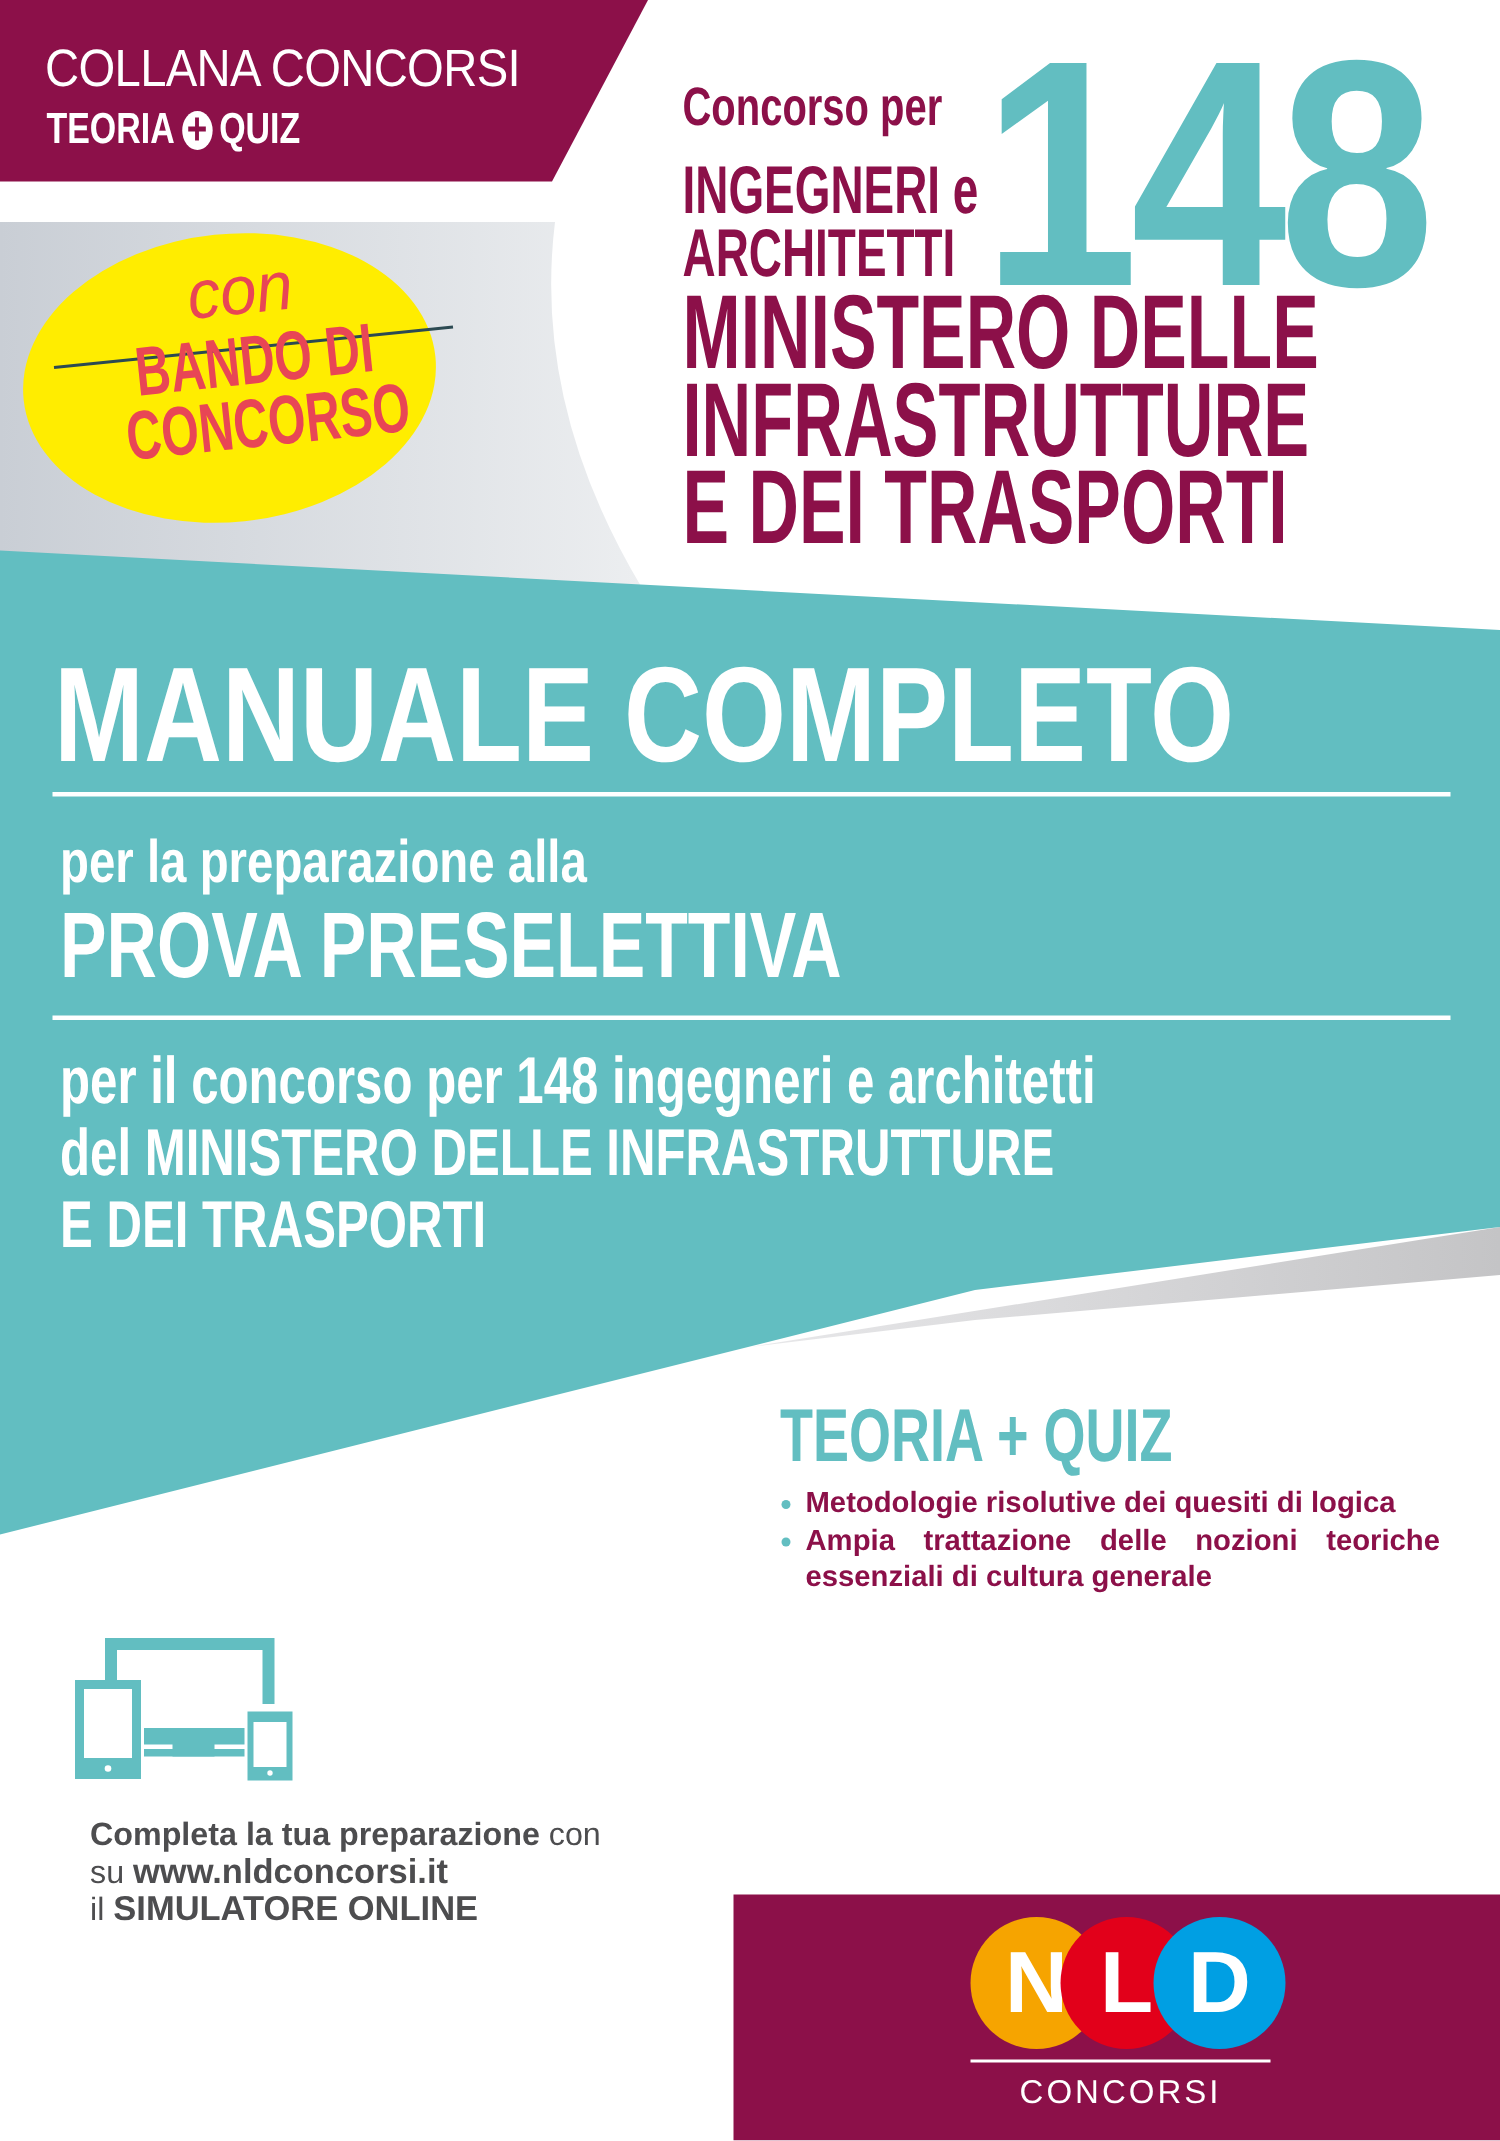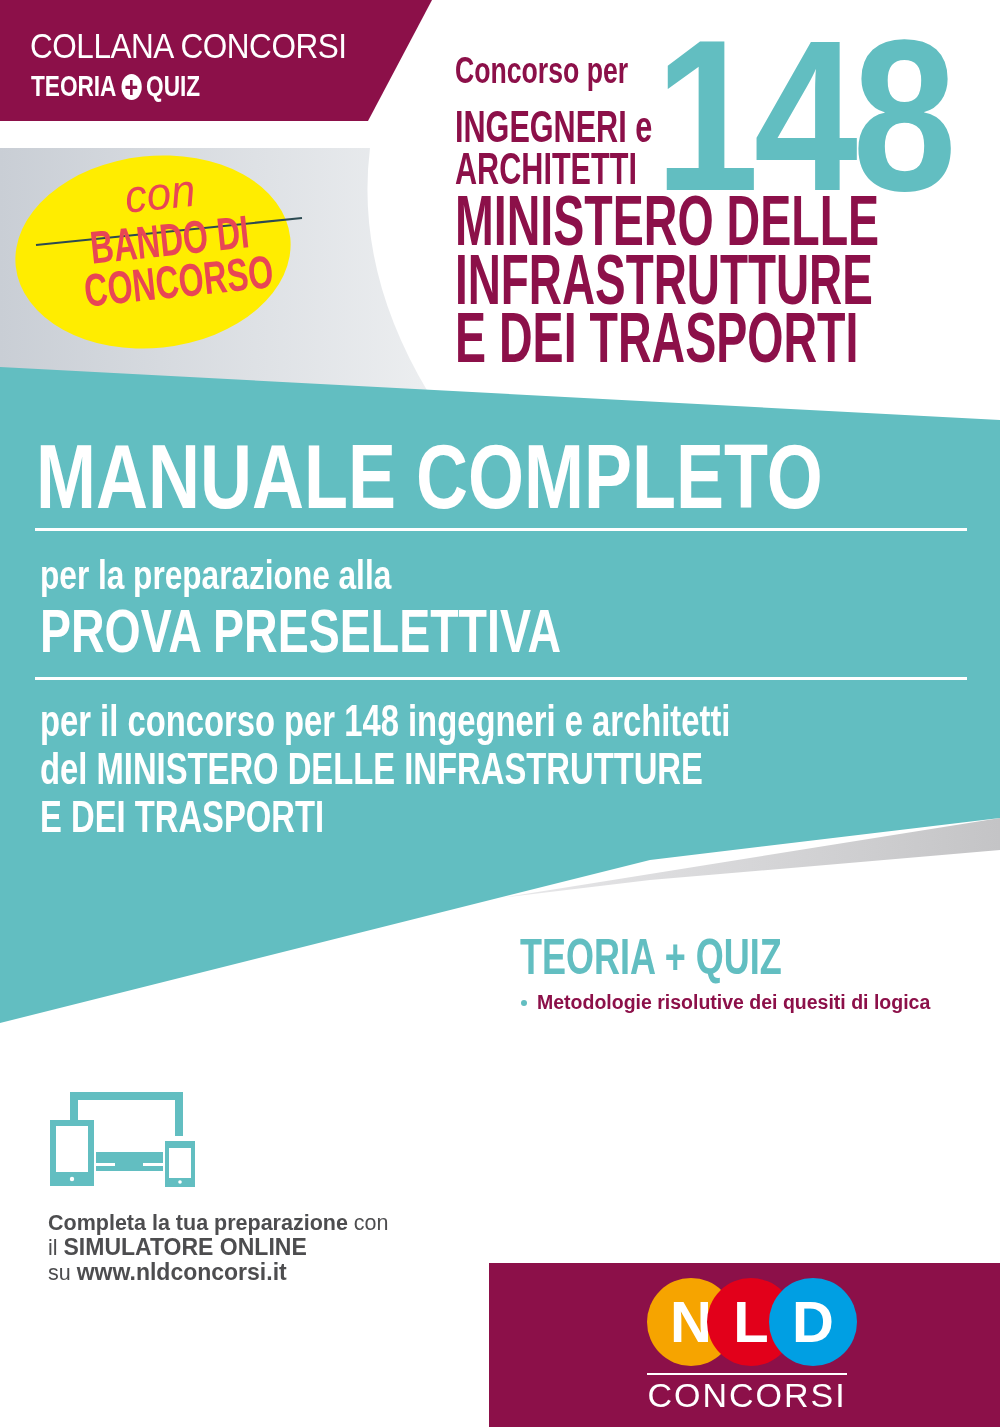--- a/index.html
+++ b/index.html
@@ -30,29 +30,29 @@
   .prova { left: 40px; top: 600px; font-size: 62px; line-height: 62px; transform: scaleX(0.75); color: #fff; }
   .concorso-line { left: 40px; font-size: 44px; line-height: 48px; transform: scaleX(0.745); color: #fff; }
 
   .tq-heading { left: 520px; top: 932px; font-size: 50px; line-height: 50px; transform: scaleX(0.72); color: #62bec1; }
 
   .bullets { left: 520px; top: 990px; width: 440px; font-size: 19.5px; line-height: 24.5px; color: #8c1049; margin: 0; padding: 0; list-style: none; }
   .bullets li { position: relative; padding-left: 17px; text-align: justify; }
   .bullets li::before { content: ""; position: absolute; left: 1px; top: 10px; width: 6px; height: 6px; border-radius: 50%; background: #62bec1; }
   .bullets b { font-weight: bold; margin-top: 47px; }
 
-  .sim-text { left: 48px; top: 1211px; font-size: 21.5px; line-height: 24px; color: #4d4d4f; }
+  .sim-text { left: 60px; top: 1211px; font-size: 21.5px; line-height: 24px; color: #4d4d4f; }
   .sim-text .big { font-size: 23px; }
 
   .nld-box { left: 489px; top: 1263px; width: 511px; height: 164px; background: #8c1049; }
   .nld-logo { position: absolute; left: 158px; top: 15px; width: 204px; }
   .nld-circles { position: relative; height: 88px; }
   .nld-circle { position: absolute; top: 0; width: 88px; height: 88px; border-radius: 50%; color: #fff; font-weight: bold; font-size: 58px; line-height: 88px; text-align: center; }
   .nld-rule { height: 2px; background: #fff; margin-top: 7px; width: 200px; }
-  .nld-concorsi { color: #fff; font-size: 34px; letter-spacing: 2px; text-align: center; width: 200px; line-height: 40px; }
+  .nld-concorsi { color: #fff; font-size: 22px; letter-spacing: 2px; text-align: center; width: 200px; line-height: 40px; }
 </style>
 </head>
 <body>
 
 <svg id="bg-svg" width="1000" height="1427" viewBox="0 0 1000 1427">
   <defs>
     <linearGradient id="greyGrad" x1="0" y1="0" x2="1" y2="0">
       <stop offset="0" stop-color="#c9ced5"></stop>
       <stop offset="1" stop-color="#eceef0"></stop>
     </linearGradient>
@@ -102,42 +102,43 @@
 <div class="hr-white" style="left:35px;top:677px;width:932px;"></div>
 <div class="abs cond concorso-line" style="top:697px;">per il concorso per 148 ingegneri e architetti</div>
 <div class="abs cond concorso-line" style="top:745px;">
   <span>del </span><span>MINISTERO DELLE INFRASTRUTTURE</span>
 </div>
 <div class="abs cond concorso-line" style="top:793px;">E DEI TRASPORTI</div>
 
 <div class="abs cond tq-heading">TEORIA + QUIZ</div>
 <ul class="abs bullets">
   <li><b>Metodologie risolutive dei quesiti di logica</b><span></span></li>
+  <li><b>Ampia trattazione delle nozioni teoriche essenziali di cultura generale</b><span></span></li>
 </ul>
 
 <svg class="abs" style="left:50px;top:1092px;" width="150" height="100" viewBox="0 0 150 100">
 
   <path d="M20,0 H133 V44 H125 V8 H28 V28 H20 Z" fill="#62bec1"></path>
   <rect x="46" y="60" width="67" height="11" fill="#62bec1"></rect>
   <rect x="46" y="74" width="67" height="5" fill="#62bec1"></rect>
   <rect x="65" y="68" width="28" height="11" fill="#62bec1"></rect>
 
   <rect x="0" y="28" width="44" height="66" fill="#62bec1"></rect>
   <rect x="6" y="34" width="32" height="46" fill="#ffffff"></rect>
   <circle cx="22" cy="87" r="2.2" fill="#ffffff"></circle>
 
   <rect x="115" y="49" width="30" height="46" fill="#62bec1"></rect>
   <rect x="119" y="56" width="22" height="30" fill="#ffffff"></rect>
   <circle cx="130" cy="90" r="1.8" fill="#ffffff"></circle>
 </svg>
 
 <div class="abs sim-text">
   <div><b>Completa la tua preparazione</b><span> con</span></div>
+  <div><span>su </span><b class="big">www.nldconcorsi.it</b></div>
   <div><span>il </span><b class="big">SIMULATORE ONLINE</b></div>
-  <div><span>su </span><b class="big">www.nldconcorsi.it</b></div>
 </div>
 
 <div class="abs nld-box">
   <div class="nld-logo">
     <div class="nld-circles">
       <div class="nld-circle" style="left:0;background:#f6a400;">N</div>
       <div class="nld-circle" style="left:60px;background:#e2001a;">L</div>
       <div class="nld-circle" style="left:122px;background:#009fe3;">D</div>
     </div>
     <div class="nld-rule"></div>

